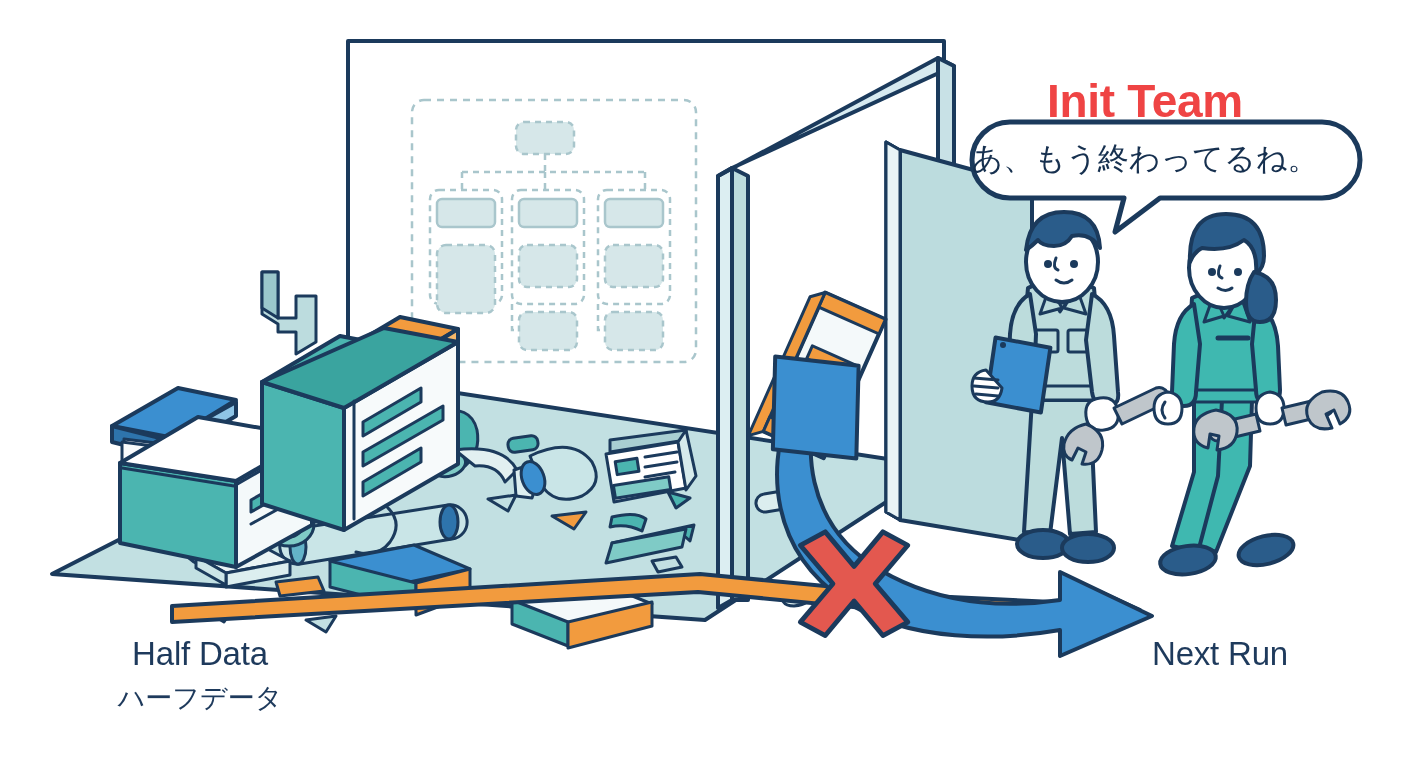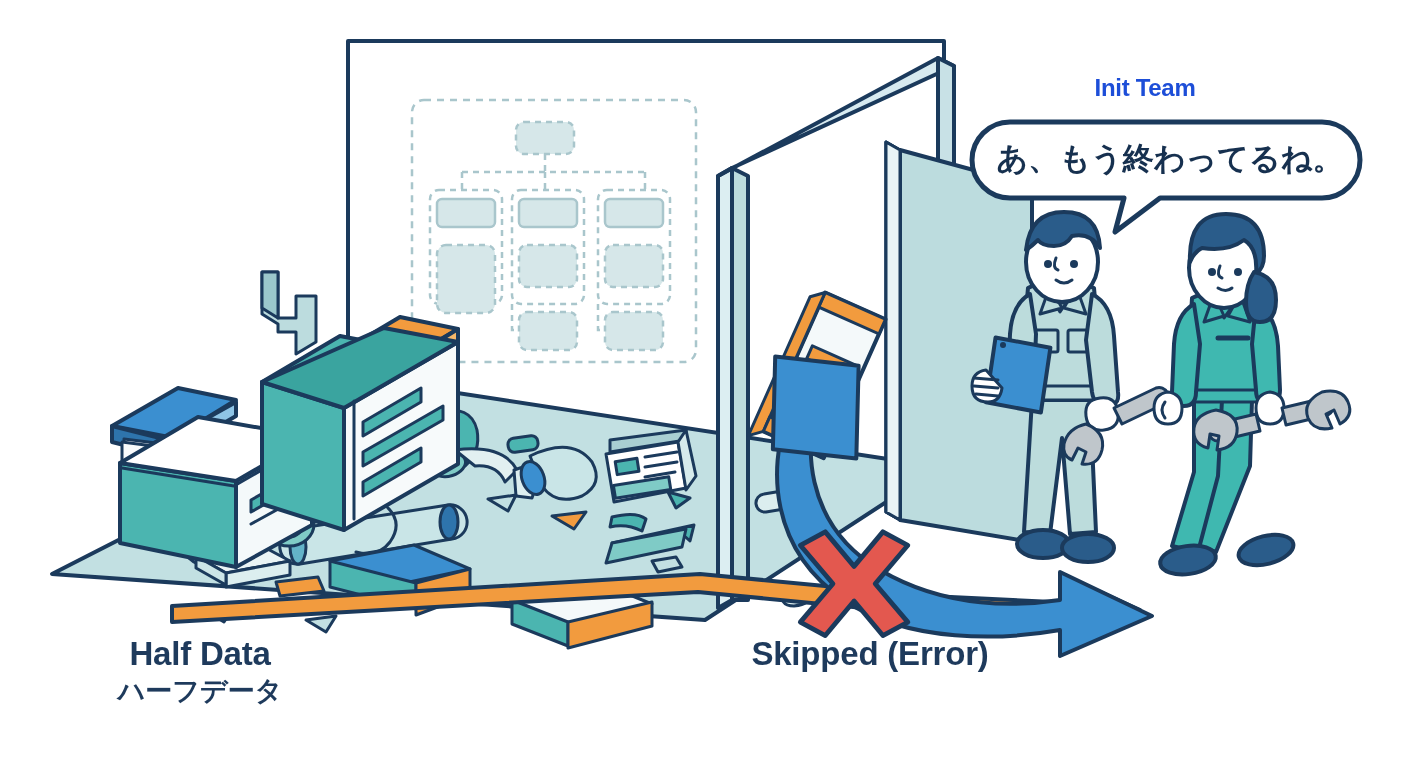--- a/index.html
+++ b/index.html
@@ -1,28 +1,28 @@
 <!DOCTYPE html>
 <html><head>
 <meta charset="utf-8">
 <style>
   html,body{margin:0;padding:0;background:#ffffff;}
   body{width:1408px;height:768px;overflow:hidden;font-family:"Liberation Sans","DejaVu Sans",sans-serif;}
   #stage{position:relative;width:1408px;height:768px;background:#ffffff;}
   #scene{position:absolute;inset:0;}
   .lbl{position:absolute;text-align:center;color:#1E3A5C;line-height:1.12;}
-  .lbl .en{font-weight:bold;font-size:33px;letter-spacing:-.2px;display:block;}
-  .lbl .ja{font-weight:bold;font-size:27px;display:block;margin-top:3px;}
+  .lbl .en{font-weight:normal;font-size:33px;letter-spacing:-.2px;display:block;}
+  .lbl .ja{font-weight:normal;font-size:27px;display:block;margin-top:10px;}
   #lbl-half{left:10px;top:636px;width:380px;}
   #lbl-skip{left:660px;top:636px;width:420px;}
   #lbl-next{left:1035px;top:636px;width:370px;}
   #init-title{position:absolute;left:1000px;top:74px;width:290px;text-align:center;
-    font-weight:bold;font-size:24px;color:#1d4ed8;letter-spacing:-.3px;}
-  #bubble-text{position:absolute;left:995px;top:138px;width:350px;text-align:center;
-    font-weight:bold;font-size:31px;color:#16304F;white-space:nowrap;}
+    font-weight:bold;font-size:46px;color:#ef4444;letter-spacing:-.3px;}
+  #bubble-text{position:absolute;left:970px;top:138px;width:350px;text-align:center;
+    font-weight:normal;font-size:31px;color:#16304F;white-space:nowrap;}
 </style>
 </head>
 <body>
 
 <div id="stage">
 
   <svg id="scene" viewBox="0 0 1408 768">
     <defs>
       <style>
         .ol{stroke:#1B3A5C;stroke-width:4;stroke-linejoin:round;stroke-linecap:round;}
@@ -320,19 +320,19 @@
 
   <div id="init-title">Init Team</div>
   <div id="bubble-text">あ、もう終わってるね。</div>
 
   <div class="lbl" id="lbl-half">
     <span class="en">Half Data</span>
     <span class="ja">ハーフデータ</span>
   </div>
 
   <div class="lbl" id="lbl-skip">
-    <span class="en">Skipped (Error)</span>
   </div>
 
   <div class="lbl" id="lbl-next">
+    <span class="en">Next Run</span>
   </div>
 
 </div>
 
 </body></html>

